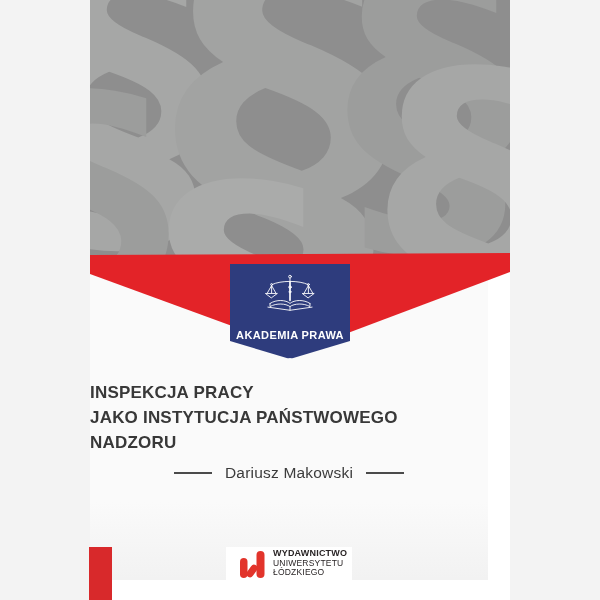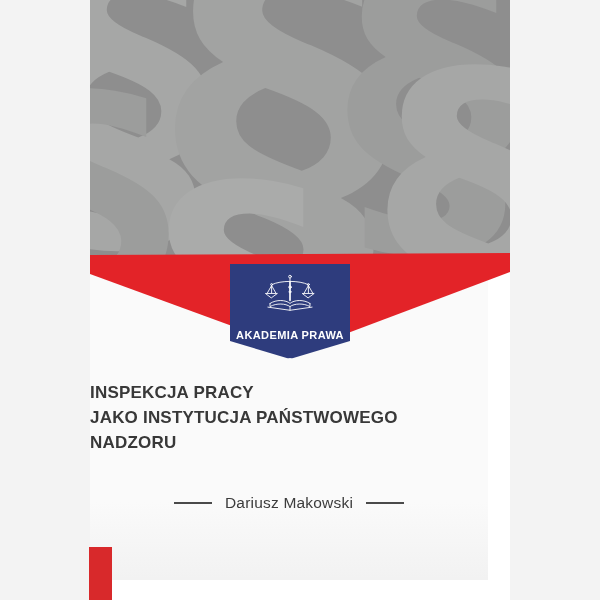--- a/index.html
+++ b/index.html
@@ -35,21 +35,21 @@
     display:flex;flex-direction:column;align-items:center;z-index:5;gap:14px;}
   .badge svg{margin-top:10px;}
   .badge-label{color:#ffffff;font-size:11px;font-weight:700;letter-spacing:.4px;margin-top:3px;white-space:nowrap;}
   .badge-underline{width:86px;height:1.5px;background:#ffffff;margin-top:3px;}
 
   
   .title{position:absolute;left:90px;top:380px;width:398px;color:#383838;
     font-weight:700;font-size:17px;line-height:25px;letter-spacing:.2px;z-index:5;}
 
   
-  .author-row{position:absolute;left:90px;top:494px;width:398px;display:flex;justify-content:center;
+  .author-row{position:absolute;left:90px;top:464px;width:398px;display:flex;justify-content:center;
     align-items:center;gap:13px;z-index:5;}
   .dash{width:38px;height:2px;background:#4a4a4a;}
   .author{color:#3c3c3c;font-size:15.5px;letter-spacing:.2px;}
 
   
   .red-bar{position:absolute;left:89px;top:547px;width:23px;height:53px;background:#d8292b;z-index:5;}
 
   
   .logo-box{position:absolute;left:226px;top:547px;width:126px;height:33px;background:#ffffff;
     display:flex;align-items:center;padding-left:13px;box-sizing:border-box;z-index:5;}
@@ -105,14 +105,26 @@
   </div>
 
   <div class="author-row">
     <span class="dash"></span>
     <span class="author">Dariusz Makowski</span>
     <span class="dash"></span>
   </div>
 
   <div class="red-bar"></div>
 
+  <div class="logo-box">
+    <svg width="27" height="28" viewBox="0 0 27 28">
+      <rect x="1" y="8" width="7.5" height="20" rx="3.75" fill="#e2342b"></rect>
+      <rect x="9.5" y="14" width="7" height="14" rx="3.5" transform="rotate(35 13 21)" fill="#e2342b"></rect>
+      <rect x="17.5" y="1" width="8" height="27" rx="4" fill="#e2342b"></rect>
+    </svg>
+    <div class="logo-text">
+      <div class="l1">WYDAWNICTWO</div>
+      <div>UNIWERSYTETU</div>
+      <div>ŁÓDZKIEGO</div>
+    </div>
+  </div>
 
 </div>
 
 </body></html>

